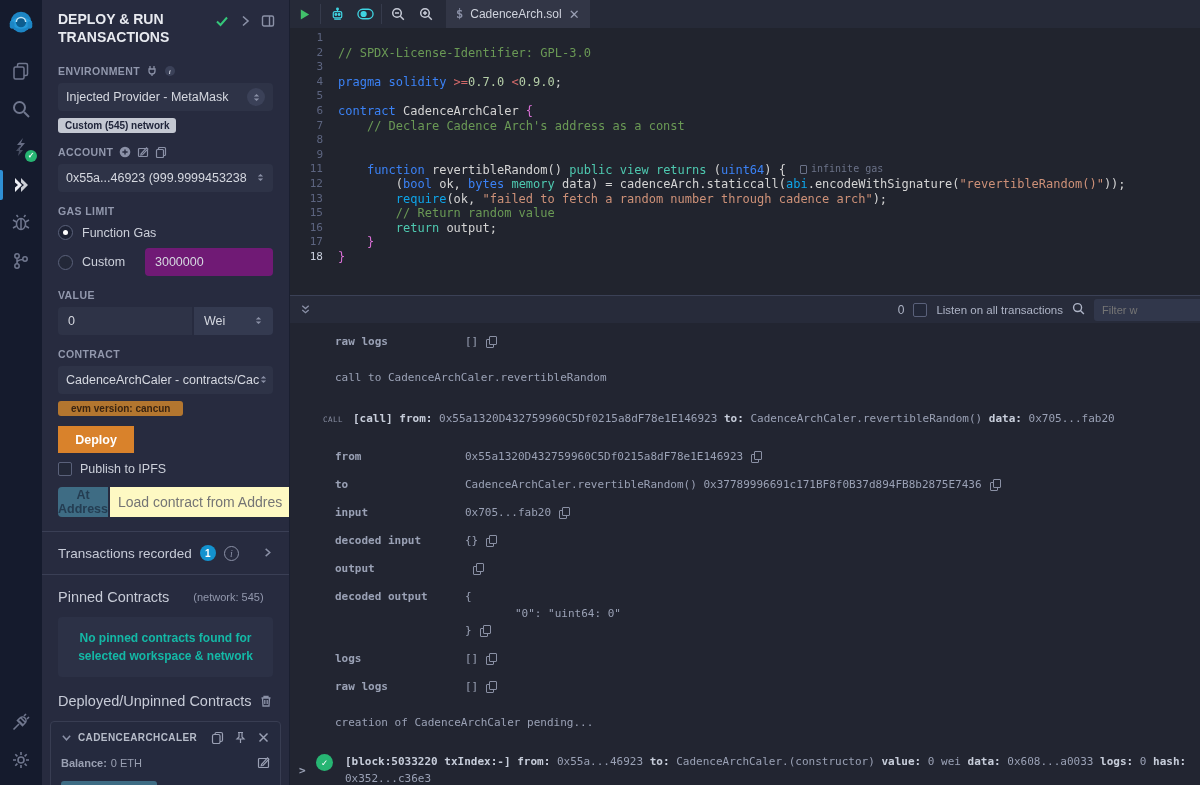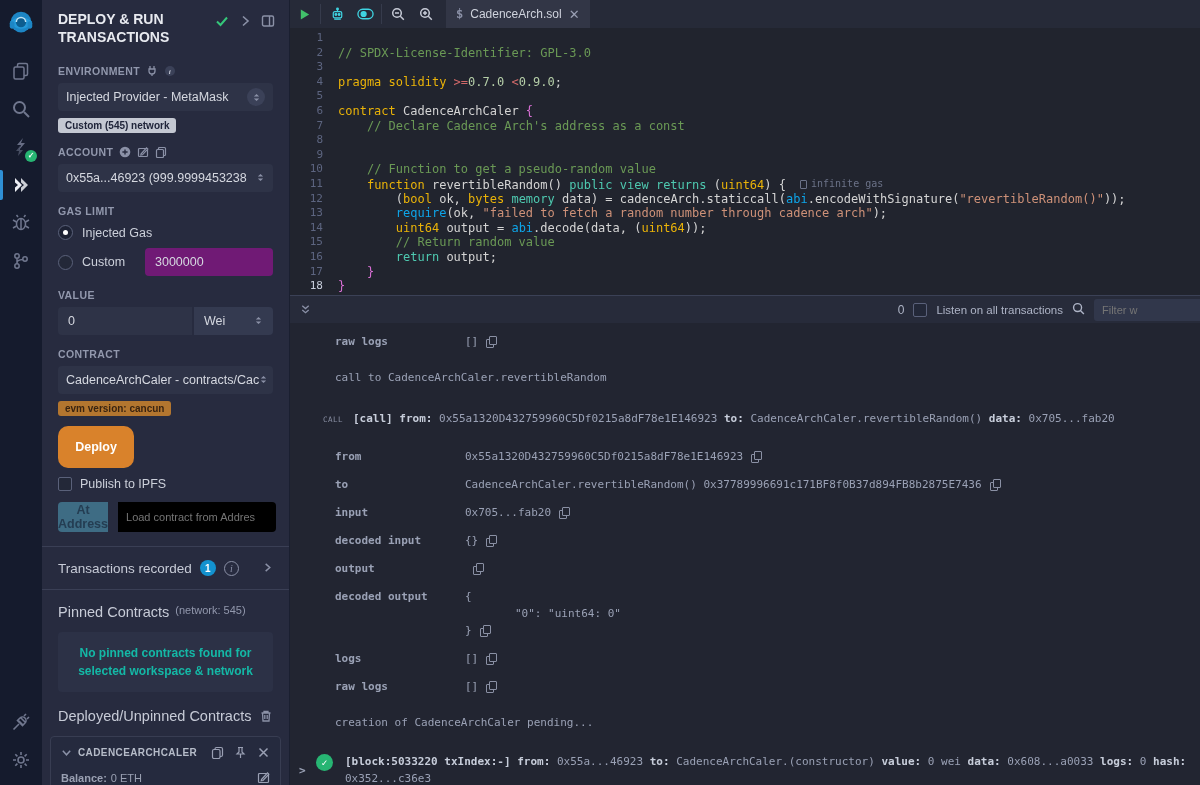--- a/index.html
+++ b/index.html
@@ -48,38 +48,38 @@
   .radio.sel::after { content:""; position:absolute; left:4px; top:4px; width:5px; height:5px;
     border-radius:50%; background:#fff; }
   .gas-input { margin-left:auto; width:128px; height:28px; background:#701a75; border:none;
     border-radius:4px; color:#d5d8e0; font-size:12.5px; padding:0 10px; }
   .value-row { display:flex; gap:2px; }
   .value-input { width:134px; height:28px; background:#2e3347; border:none; border-radius:4px 0 0 4px;
     color:#d5d8e0; font-size:12.5px; padding:0 10px; }
   .unit-box { width:80px; height:28px; background:#343a50; border-radius:0 4px 4px 0;
     display:flex; align-items:center; padding:0 10px; font-size:12.5px; color:#d5d8e0; cursor:pointer; }
   .evm-badge { display:inline-block; margin-top:7px; background:#b3762f; color:#3a2410;
-    font-size:10px; font-weight:bold; padding:2px 7px; border-radius:3px; }
-  .deploy-btn { margin-top:10px; width:76px; height:42px; background:#d9822b; border:none;
-    border-radius:10px; color:#fff; font-weight:bold; font-size:12.5px; cursor:pointer; }
+    font-size:10px; font-weight:bold; padding:2px 13px; border-radius:3px; }
+  .deploy-btn { margin-top:10px; width:76px; height:27px; background:#d9822b; border:none;
+    border-radius:0; color:#fff; font-weight:bold; font-size:12.5px; cursor:pointer; }
   .check-row { display:flex; align-items:center; gap:8px; margin-top:9px; font-size:12.5px; color:#ccd0da; }
   .checkbox { width:14px; height:14px; border:1px solid #5a617a; border-radius:2px; background:#232838; cursor:pointer; }
   .ataddr-row { display:flex; gap:2px; margin-top:11px; }
   .ataddr-btn { width:88px; height:30px; background:#3e6c84; border:none; border-radius:4px 0 0 4px;
     color:#243d52; font-weight:bold; font-size:12.5px; cursor:pointer; }
-  .ataddr-input { flex:1; height:30px; background:#000000; border:none; border-radius:0 4px 4px 0;
-    color:#7d8499; font-size:11px; padding:0 8px;margin-left:8px; }
+  .ataddr-input { flex:1; height:30px; background:#fef9c3; border:none; border-radius:0 4px 4px 0;
+    color:#7d8499; font-size:14px; padding:0 8px; }
   .divider { height:1px; background:#3a3f55; margin:14px 0 0; }
   .tx-row { display:flex; align-items:center; gap:8px; padding:13px 16px; font-size:13.5px; color:#c7cbd7; }
   .count-badge { width:16px; height:16px; border-radius:50%; background:#1392cf; color:#fff;
     font-size:10px; font-weight:bold; display:flex; align-items:center; justify-content:center; }
   .info-ic { width:15px; height:15px; border-radius:50%; border:1px solid #8b91a7; color:#8b91a7;
     font-size:10px; display:flex; align-items:center; justify-content:center; font-style:italic; font-family:"Liberation Serif",serif; }
   .tx-chev { margin-left:auto; color:#8b91a7; }
-  .section-title { font-size:14.5px; color:#c7cbd7; padding:14px 16px 0; display:flex; align-items:flex-start; gap:6px; }
+  .section-title { font-size:14.5px; color:#c7cbd7; padding:14px 16px 0; display:flex; align-items:center; gap:24px; }
   .section-title .small { font-size:11px; color:#9298ad; }
   .empty-box { margin:12px 16px 0; background:#2c3146; border-radius:4px; padding:12px 10px;
     text-align:center; font-size:12px; font-weight:bold; color:#14b8a6; line-height:1.5; }
   .dep-title { display:flex; align-items:center; padding:16px 16px 0; }
   .dep-title .t { font-size:14.5px; color:#c7cbd7; }
   .dep-title svg { margin-left:auto; width:14px; height:14px; color:#8b91a7; }
   .contract-card { margin:12px 8px 0; background:#252a3e; border:1px solid #383d52; border-radius:4px;
     padding:9px 10px; }
   .cc-head { display:flex; align-items:center; gap:6px; color:#8b91a7; }
   .cc-name { font-size:10px; font-weight:bold; letter-spacing:.4px; color:#b6bcc9;
@@ -100,21 +100,21 @@
   .tb-sep { width:1px; background:#363b4c; margin:4px 2px; }
   .tab { display:flex; align-items:center; gap:7px; background:#323646; padding:0 10px; margin-left:6px;
     font-size:12px; color:#cfd3dd; cursor:pointer; }
   .tab .sol-ic { color:#8b91a7; font-family:"DejaVu Sans Mono",monospace; font-size:12px; font-weight:bold; }
   .tab .close { color:#9aa0b4; font-size:13px; }
   .code-area { height:267px; background:#21242e; overflow:hidden; position:relative; font-family:"DejaVu Sans Mono",monospace; padding-top:3px; }
   .code-line { height:14.6px; line-height:14.6px; font-size:12px; white-space:pre; display:flex; }
   .ln { width:48px; text-align:right; padding-right:15px; color:#5d6580; flex-shrink:0; font-size:11px; }
   .ln.cur { color:#c9cfdd; }
   .lc { color:#d4d4d4; }
-  .s-com{color:#6a9955}.s-kw{color:#eab308}.s-kw2{color:#4ec9b0}.s-num{color:#b5cea8}
+  .s-com{color:#6a9955}.s-kw{color:#3b82f6}.s-kw2{color:#4ec9b0}.s-num{color:#b5cea8}
   .s-str{color:#ce9178}.s-op{color:#d16969}.s-abi{color:#0ea5e9}.s-pl{color:#d4d4d4}
   .s-br{color:#da70d6}
   .gas-note { display:inline-flex; align-items:center; gap:4px; margin-left:14px; color:#6b7288; font-size:10px; }
   .gas-note i { width:7px; height:9px; border:1px solid #6b7288; border-radius:1px; display:inline-block; }
 
   
   .terminal { flex:1; display:flex; flex-direction:column; min-height:0; }
   .term-header { height:28px; background:#272b3a; border-top:1px solid #3b4156; display:flex;
     align-items:center; padding:0 10px; flex-shrink:0; color:#aeb4c6; }
   .th-right { margin-left:auto; display:flex; align-items:center; gap:9px; }
@@ -273,21 +273,21 @@
         <span class="select-caret">
           <svg viewBox="0 0 10 10" width="9" height="9" fill="currentColor">
               <path d="M5 1 L8 4 L2 4 Z M5 9 L2 6 L8 6 Z"></path>
             </svg>
         </span>
       </div>
 
       <div class="field-label">GAS LIMIT</div>
       <div class="radio-row">
         <span class="radio sel"></span>
-        <span>Injected Gas</span>
+        <span>Function Gas</span>
       </div>
       <div class="radio-row">
         <span class="radio"></span>
         <span>Custom</span>
         <input class="gas-input" value="3000000" style="">
       </div>
 
       <div class="field-label">VALUE</div>
       <div class="value-row">
         <input class="value-input" value="0" style="">
@@ -429,25 +429,23 @@
     <div class="code-area" id="code-area">
         <div class="code-line"><span class="ln">1</span><span class="lc"></span></div>
         <div class="code-line"><span class="ln">2</span><span class="lc"><span class="s-com">// SPDX-License-Identifier: GPL-3.0</span></span></div>
         <div class="code-line"><span class="ln">3</span><span class="lc"></span></div>
         <div class="code-line"><span class="ln">4</span><span class="lc"><span class="s-kw">pragma solidity </span><span class="s-op">&gt;=</span><span class="s-num">0.7.0 </span><span class="s-op">&lt;</span><span class="s-num">0.9.0</span><span class="s-pl">;</span></span></div>
         <div class="code-line"><span class="ln">5</span><span class="lc"></span></div>
         <div class="code-line"><span class="ln">6</span><span class="lc"><span class="s-kw">contract </span><span class="s-pl">CadenceArchCaler </span><span class="s-br">{</span></span></div>
         <div class="code-line"><span class="ln">7</span><span class="lc"><span class="s-pl">    </span><span class="s-com">// Declare Cadence Arch's address as a const</span></span></div>
         <div class="code-line"><span class="ln">8</span></div>
         <div class="code-line"><span class="ln">9</span><span class="lc"></span></div>
-        <div class="code-line"><span class="ln">10</span><span class="lc"><span class="s-pl">    </span><span class="s-com">// Function to get a pseudo-random value</span></span></div>
         <div class="code-line"><span class="ln">11</span><span class="lc"><span class="s-pl">    </span><span class="s-kw">function </span><span class="s-pl">revertibleRandom</span><span class="s-pl">() </span><span class="s-kw2">public view returns</span><span class="s-pl"> (</span><span class="s-kw">uint64</span><span class="s-pl">) </span><span class="s-pl">{</span><span class="gas-note"><i></i>infinite gas</span></span></div>
         <div class="code-line"><span class="ln">12</span><span class="lc"><span class="s-pl">        (</span><span class="s-kw">bool</span><span class="s-pl"> ok, </span><span class="s-kw">bytes</span><span class="s-pl"> </span><span class="s-kw2">memory</span><span class="s-pl"> data) = cadenceArch.staticcall(</span><span class="s-abi">abi</span><span class="s-pl">.encodeWithSignature(</span><span class="s-str">"revertibleRandom()"</span><span class="s-pl">));</span></span></div>
         <div class="code-line"><span class="ln">13</span><span class="lc"><span class="s-pl">        </span><span class="s-abi">require</span><span class="s-pl">(ok, </span><span class="s-str">"failed to fetch a random number through cadence arch"</span><span class="s-pl">);</span></span></div>
-        <div class="code-line"><span class="ln">14</span><span class="lc"><span class="s-pl">        </span><span class="s-kw">uint64</span><span class="s-pl"> output = </span><span class="s-abi">abi</span><span class="s-pl">.decode(data, (</span><span class="s-kw">uint64</span><span class="s-pl">));</span></span></div>
         <div class="code-line"><span class="ln">15</span><span class="lc"><span class="s-pl">        </span><span class="s-com">// Return random value</span></span></div>
         <div class="code-line"><span class="ln">16</span><span class="lc"><span class="s-pl">        </span><span class="s-kw2">return</span><span class="s-pl"> output;</span></span></div>
         <div class="code-line"><span class="ln">17</span><span class="lc"><span class="s-pl">    </span><span class="s-br">}</span></span></div>
         <div class="code-line"><span class="ln cur">18</span><span class="lc"><span class="s-br">}</span></span></div>
       </div>
 
     <div class="terminal">
       <div class="term-header">
         <span class="dbl-chev">
           <svg viewBox="0 0 12 12" width="11" height="11" fill="none" stroke="currentColor" stroke-width="1.4">

